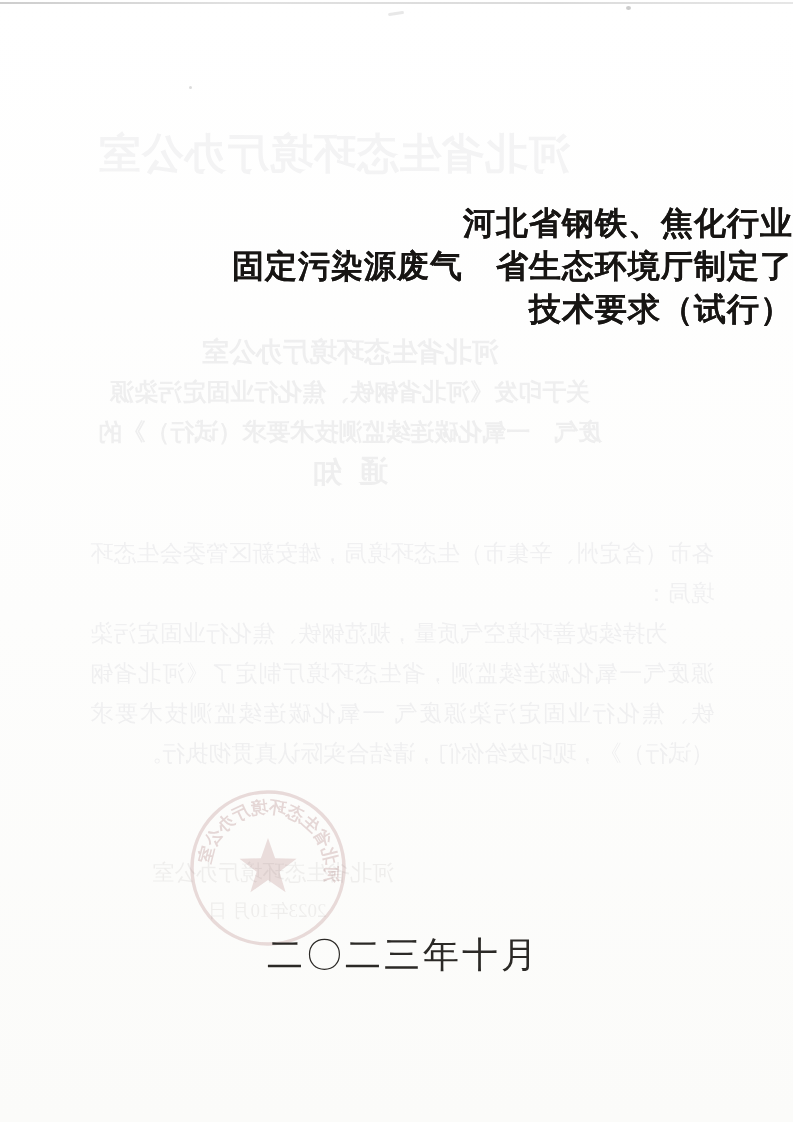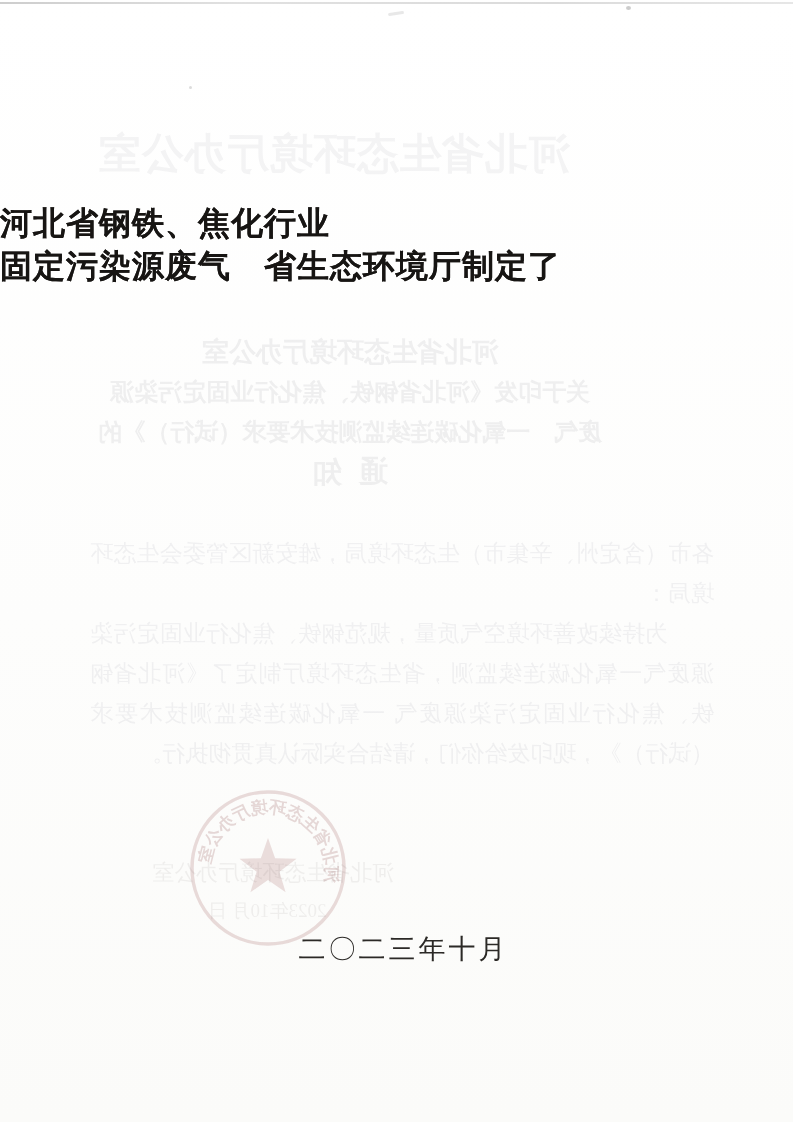--- a/index.html
+++ b/index.html
@@ -45,30 +45,30 @@
   }
   .ghost-date{
     left:184px;top:898px;width:166px;
     font-size:19px;text-align:center;color:rgba(70,50,50,0.07);
     white-space:nowrap;
   }
   .ghost-stamp{ left:186px;top:786px;width:164px;height:164px; }
   
   .cover-title{
     position:absolute;top:202px;left:0;width:100%;
-    box-sizing:border-box;
-    text-align:left;color:#171513;
+    padding-left:7px;box-sizing:border-box;
+    text-align:right;color:#171513;
     font-size:32px;font-weight:700;line-height:43px;letter-spacing:1px;
     text-shadow:0 0 .6px rgba(20,18,16,.85);
   }
   .cover-date{
     position:absolute;top:931px;left:0;width:100%;
     padding-left:14px;box-sizing:border-box;
     text-align:center;color:#2b2926;
-    font-size:27px;letter-spacing:3px;
+    font-size:36px;letter-spacing:3px;
   }
   
   .speck{position:absolute;border-radius:50%;}
   .speck-1{left:626px;top:6px;width:5px;height:4px;background:rgba(110,110,110,.35);}
   .speck-2{left:388px;top:12px;width:16px;height:3px;border-radius:2px;
            background:rgba(150,150,150,.22);transform:rotate(-8deg);}
   .speck-3{left:189px;top:86px;width:3px;height:3px;background:rgba(140,140,140,.3);}
 </style>
 </head>
 <body>
@@ -104,17 +104,18 @@
       <textPath href="#sealArc" startOffset="4">河北省生态环境厅办公室</textPath>
     </text>
   </svg>
 
   <div class="ghost ghost-sign">河北省生态环境厅办公室</div>
   <div class="ghost ghost-date">2023年10月 日</div>
 
   <div class="cover-title">
     <div>河北省钢铁、焦化行业</div>
     <div>固定污染源废气　省生态环境厅制定了</div>
+    <div>技术要求（试行）</div>
   </div>
 
   <div class="cover-date">二〇二三年十月</div>
 
 </div>
 
 </body></html>

